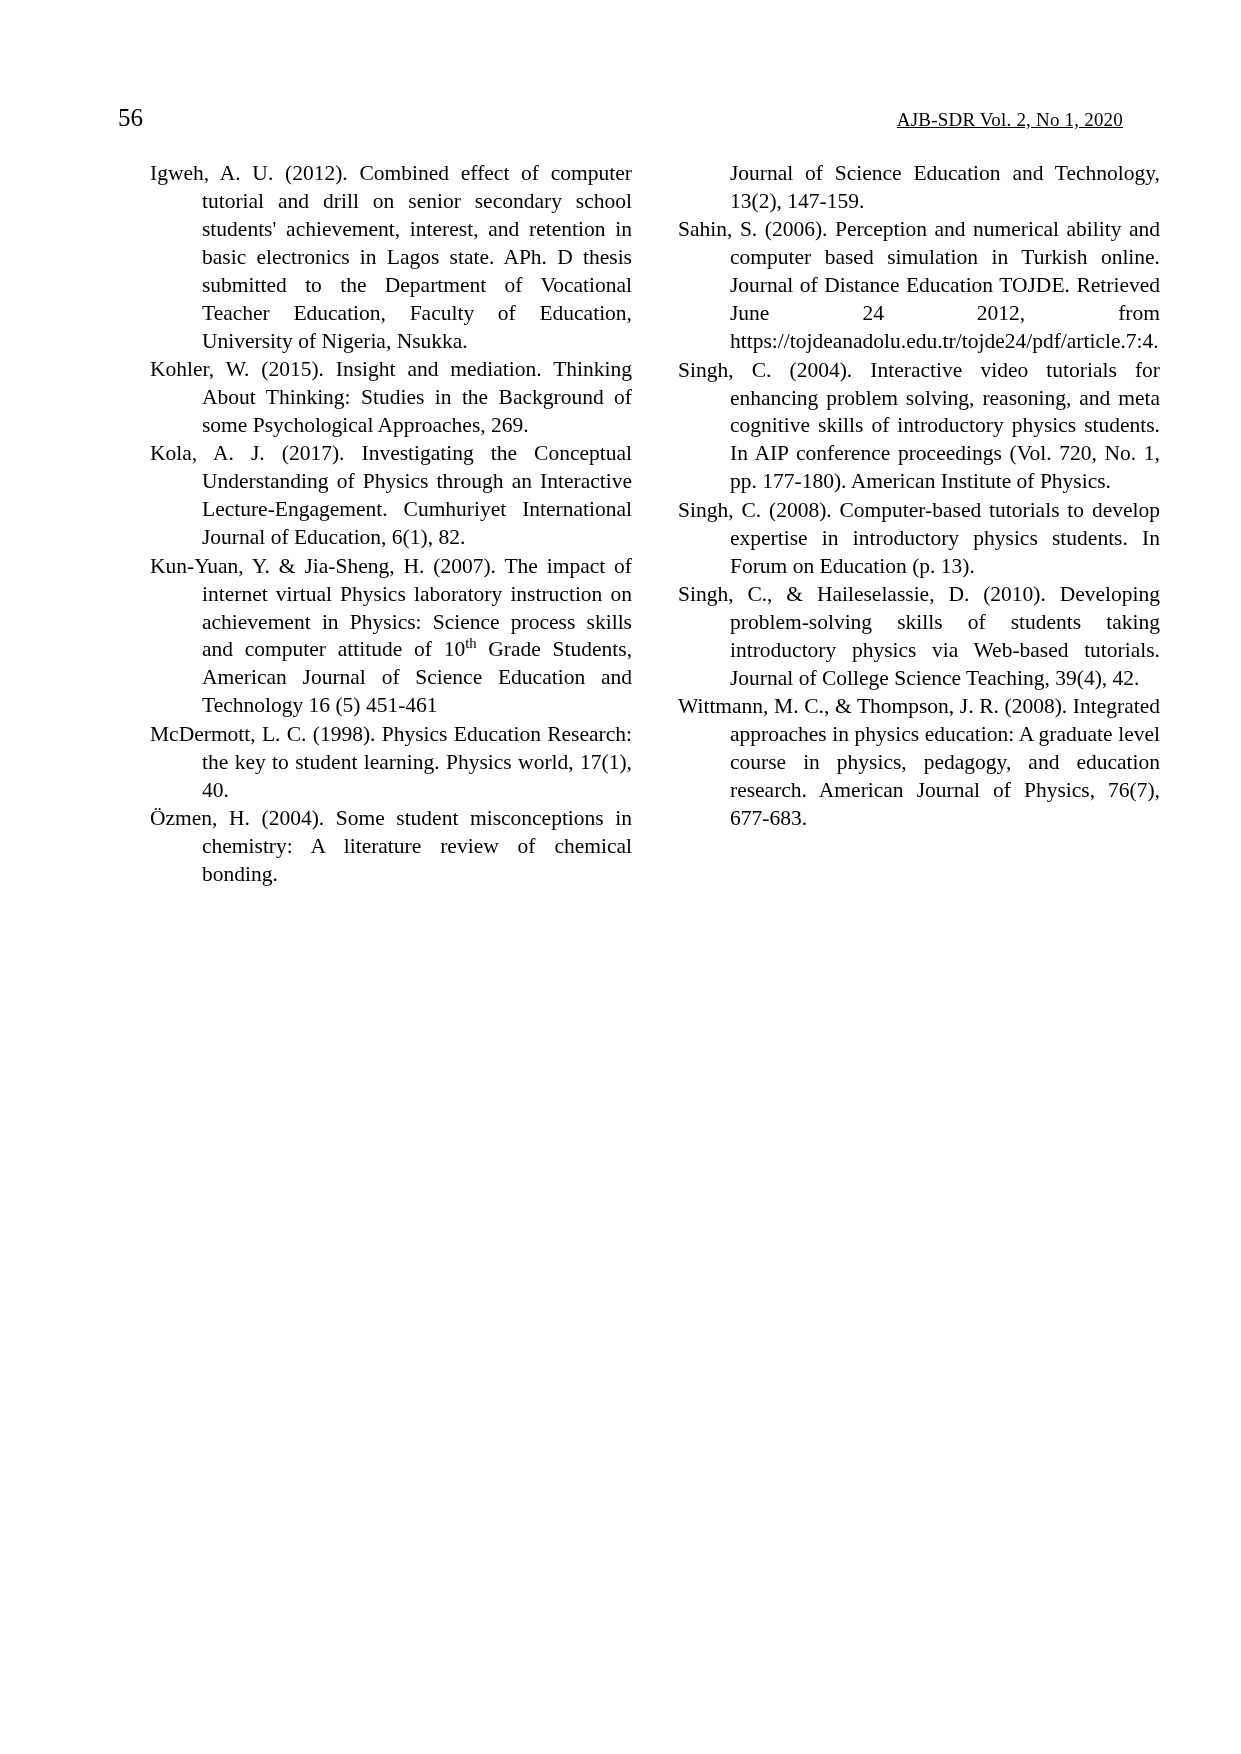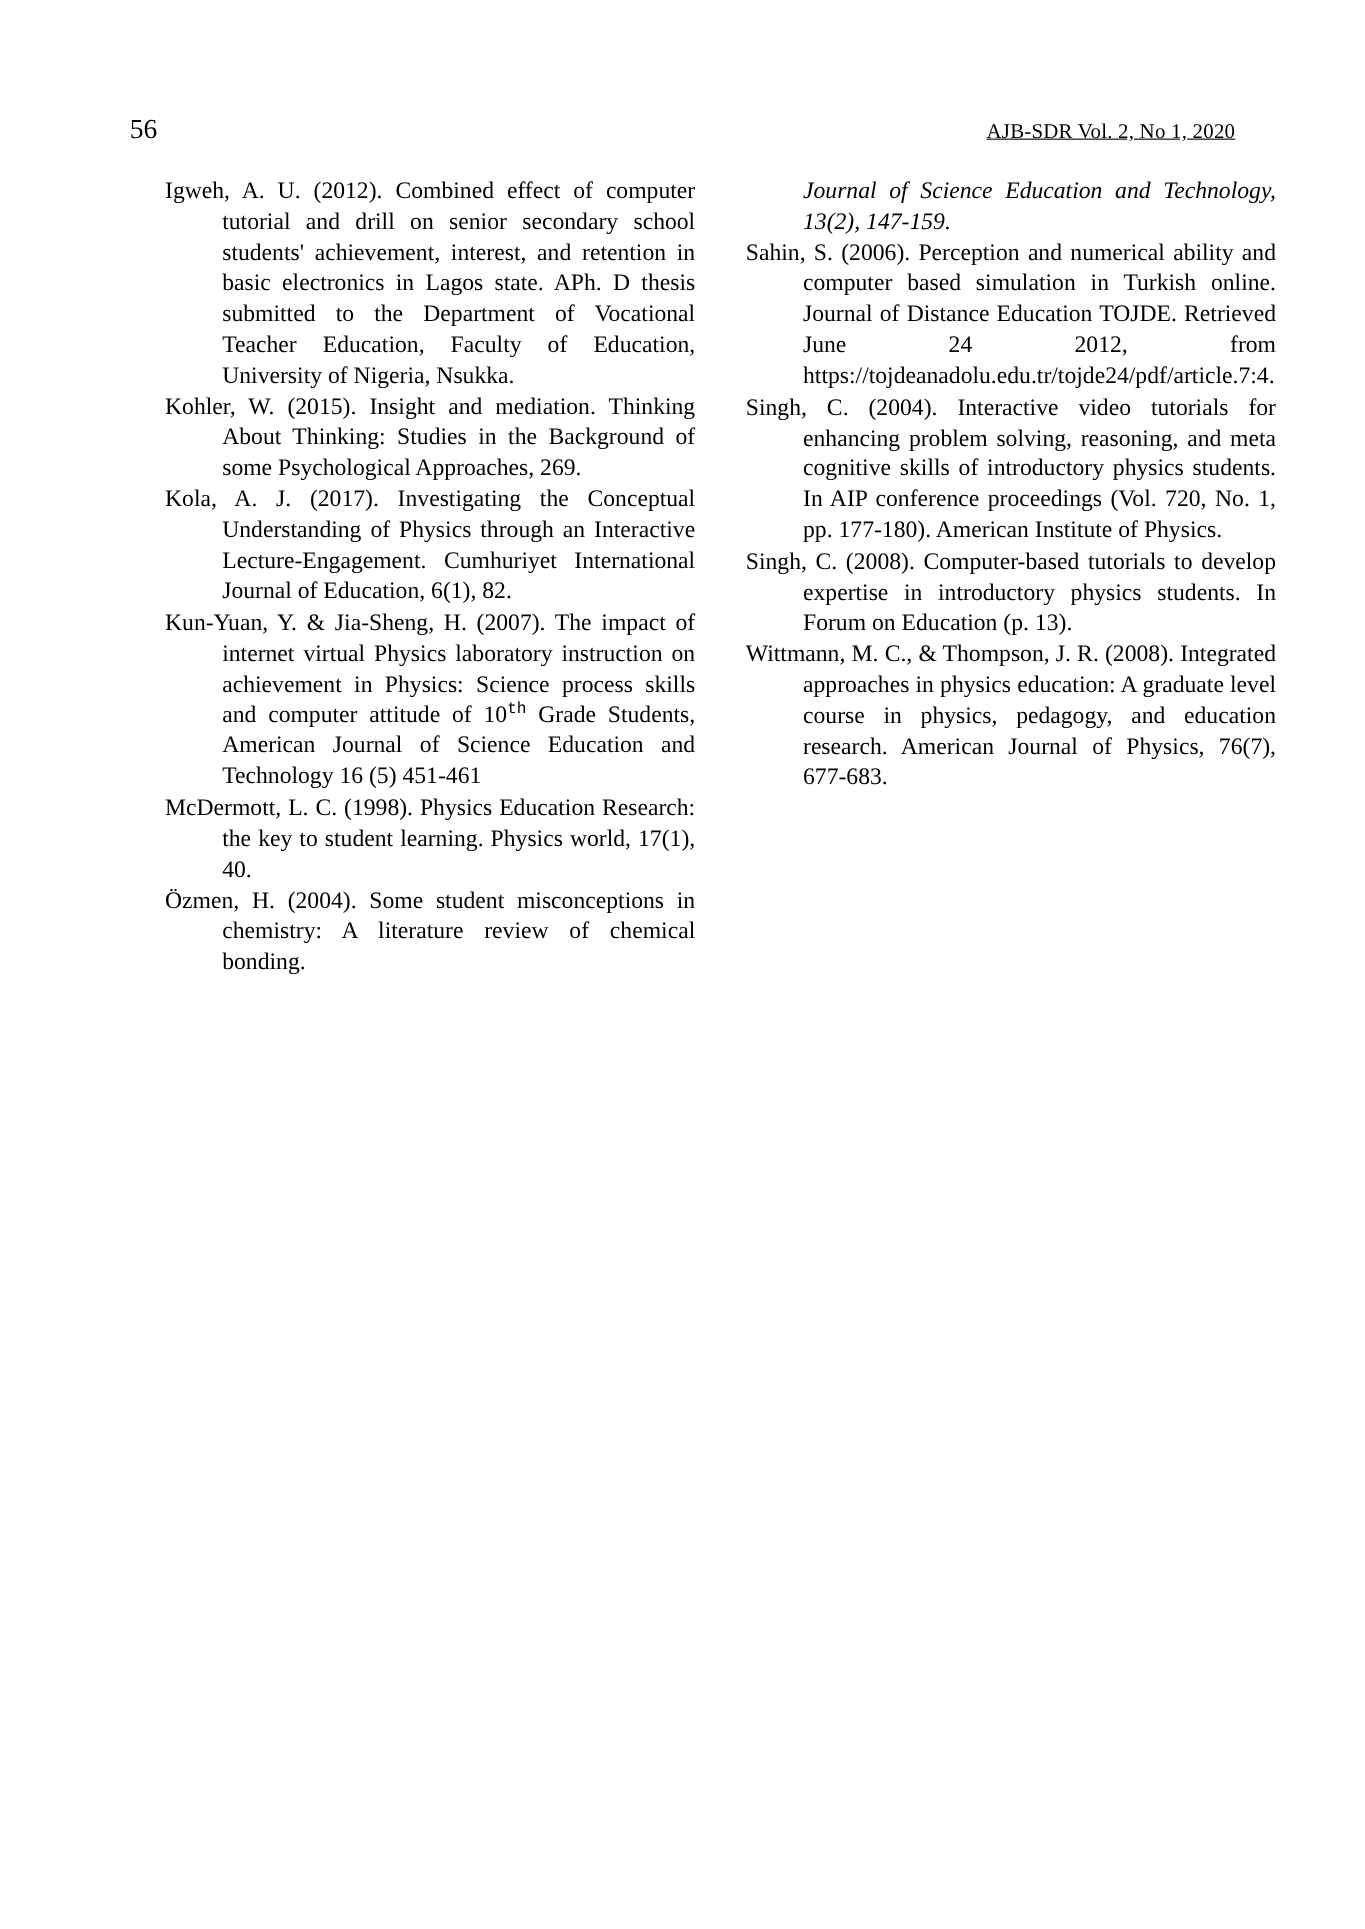--- a/index.html
+++ b/index.html
@@ -59,27 +59,25 @@
     text-align: justify;
     text-justify: inter-word;
     margin: 0 0 0.5px 0;
     padding-left: 52px;
     text-indent: -52px;
     font-family: "Liberation Serif", serif;
   }
   .ref.cont {
     padding-left: 52px;
     text-indent: 0;
-    font-style: italic;
   }
   .ref sup {
     font-size: 0.68em;
     vertical-align: super;
     line-height: 0;
-    font-family: Liberation Mono, monospace;
   }
 </style>
 </head>
 <body>
 
 <div class="page">
 
   <div class="header">
     <div class="page-number">56</div>
     <div class="header-right">AJB-SDR Vol. 2, No 1, 2020</div>
@@ -94,17 +92,18 @@
       <p class="ref">Kun-Yuan, Y. &amp; Jia-Sheng, H. (2007). The impact of internet virtual Physics laboratory instruction on achievement in Physics: Science process skills and computer attitude of 10<sup>th</sup> Grade Students, American Journal of Science Education and Technology 16 (5) 451-461</p>
       <p class="ref">McDermott, L. C. (1998). Physics Education Research: the key to student learning. Physics world, 17(1), 40.</p>
       <p class="ref">Özmen, H. (2004). Some student misconceptions in chemistry: A literature review of chemical bonding.</p>
     </div>
 
     <div class="column">
       <p class="ref cont">Journal of Science Education and Technology, 13(2), 147-159.</p>
       <p class="ref">Sahin, S. (2006). Perception and numerical ability and computer based simulation in Turkish online. Journal of Distance Education TOJDE. Retrieved June 24 2012, from https://tojdeanadolu.edu.tr/tojde24/pdf/article.7:4.</p>
       <p class="ref">Singh, C. (2004). Interactive video tutorials for enhancing problem solving, reasoning, and meta cognitive skills of introductory physics students. In AIP conference proceedings (Vol. 720, No. 1, pp. 177-180). American Institute of Physics.</p>
       <p class="ref">Singh, C. (2008). Computer-based tutorials to develop expertise in introductory physics students. In Forum on Education (p. 13).</p>
+      <p class="ref">Singh, C., &amp; Haileselassie, D. (2010). Developing problem-solving skills of students taking introductory physics via Web-based tutorials. Journal of College Science Teaching, 39(4), 42.</p>
       <p class="ref">Wittmann, M. C., &amp; Thompson, J. R. (2008). Integrated approaches in physics education: A graduate level course in physics, pedagogy, and education research. American Journal of Physics, 76(7), 677-683.</p>
     </div>
 
   </div>
 </div>
 
 </body></html>

